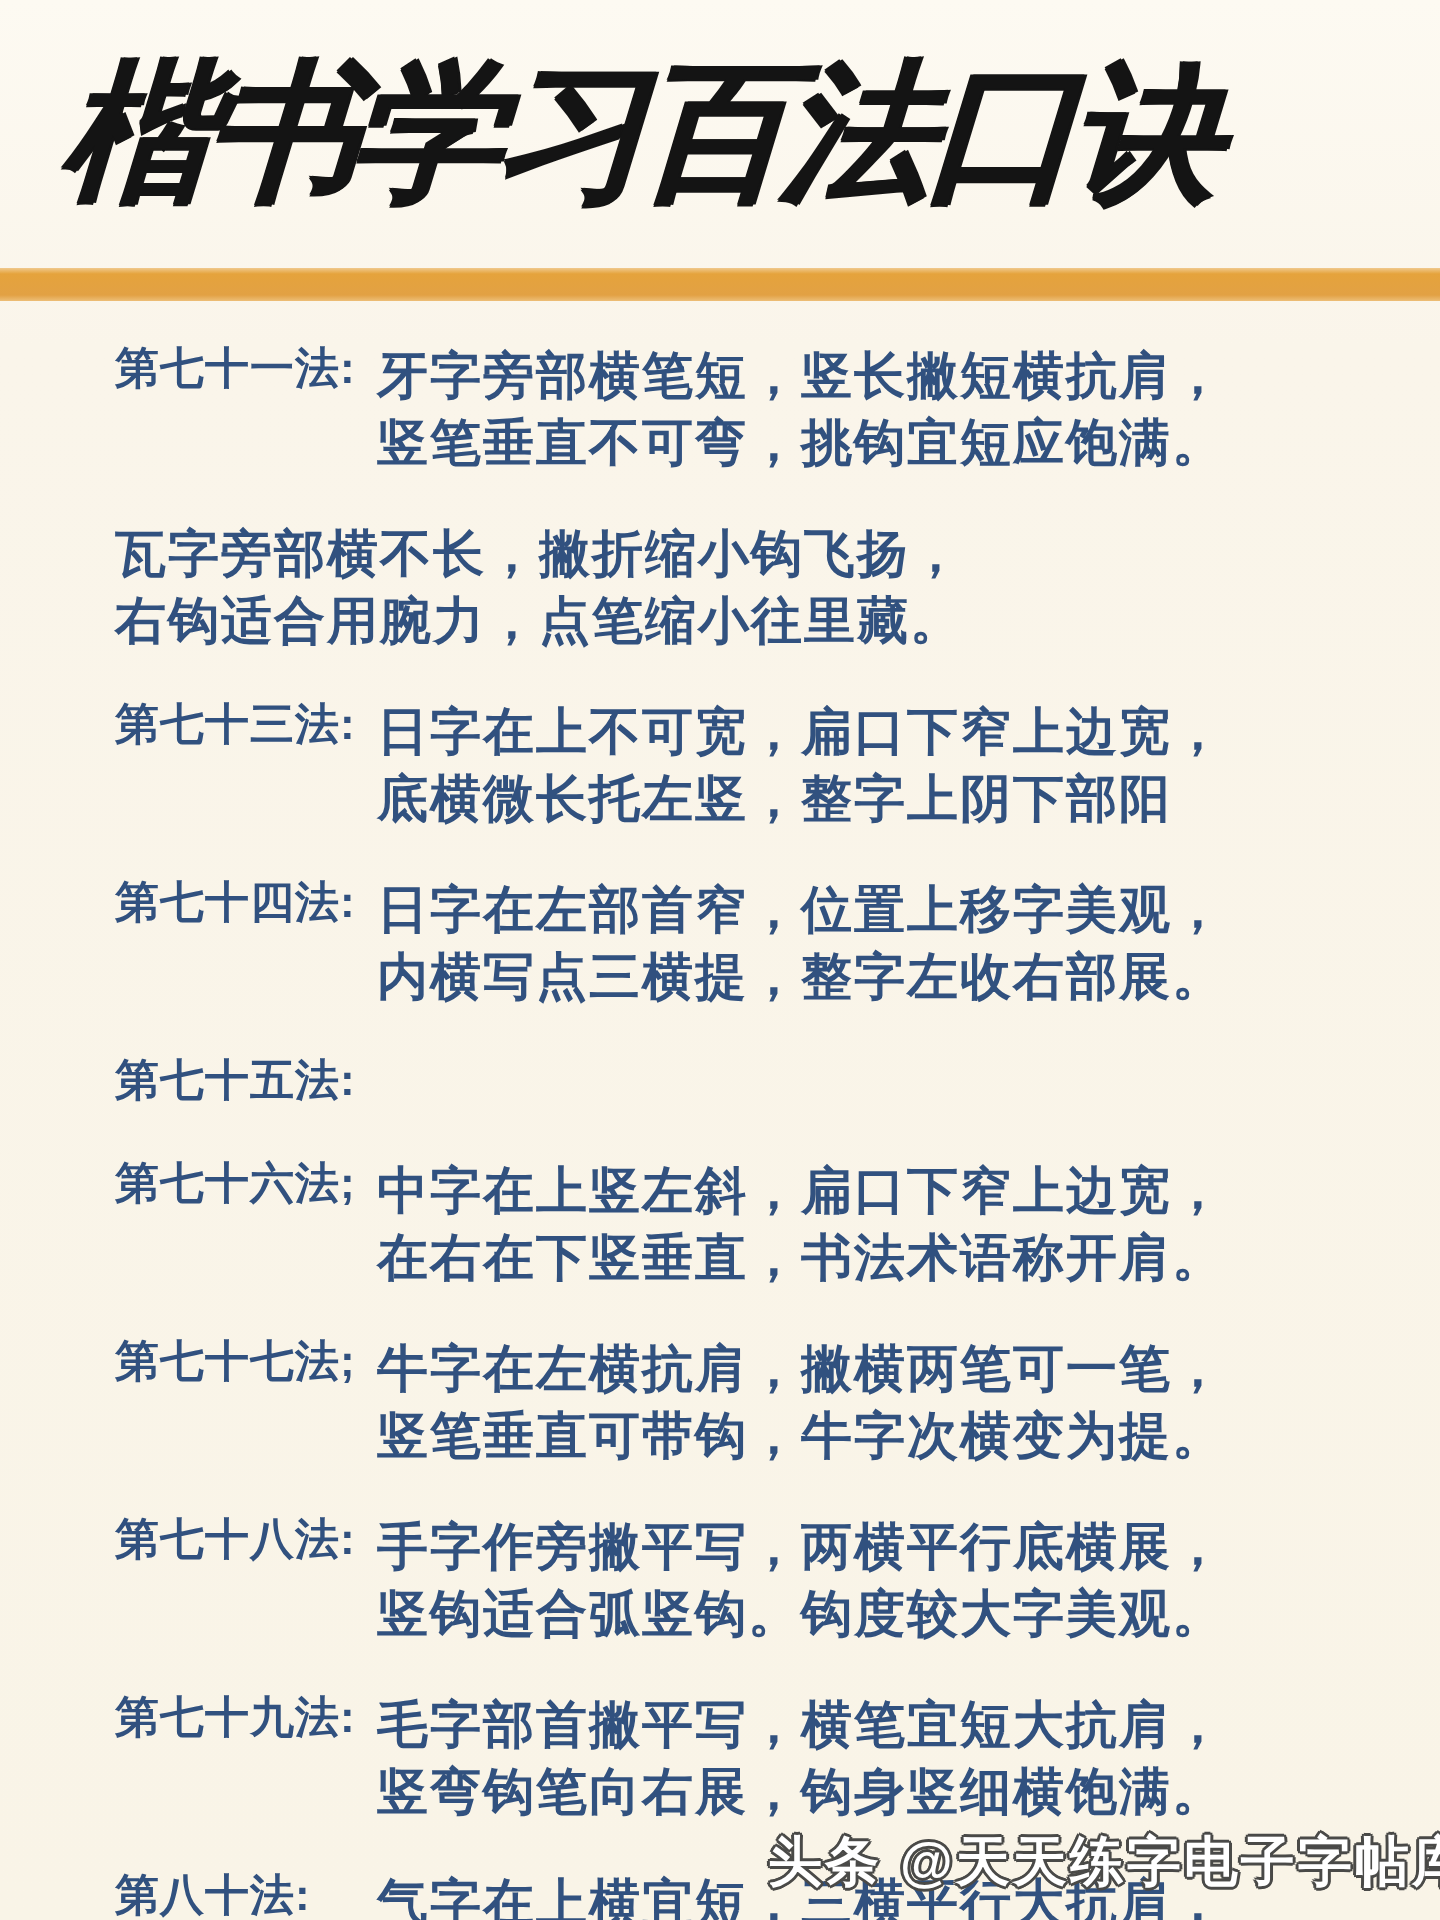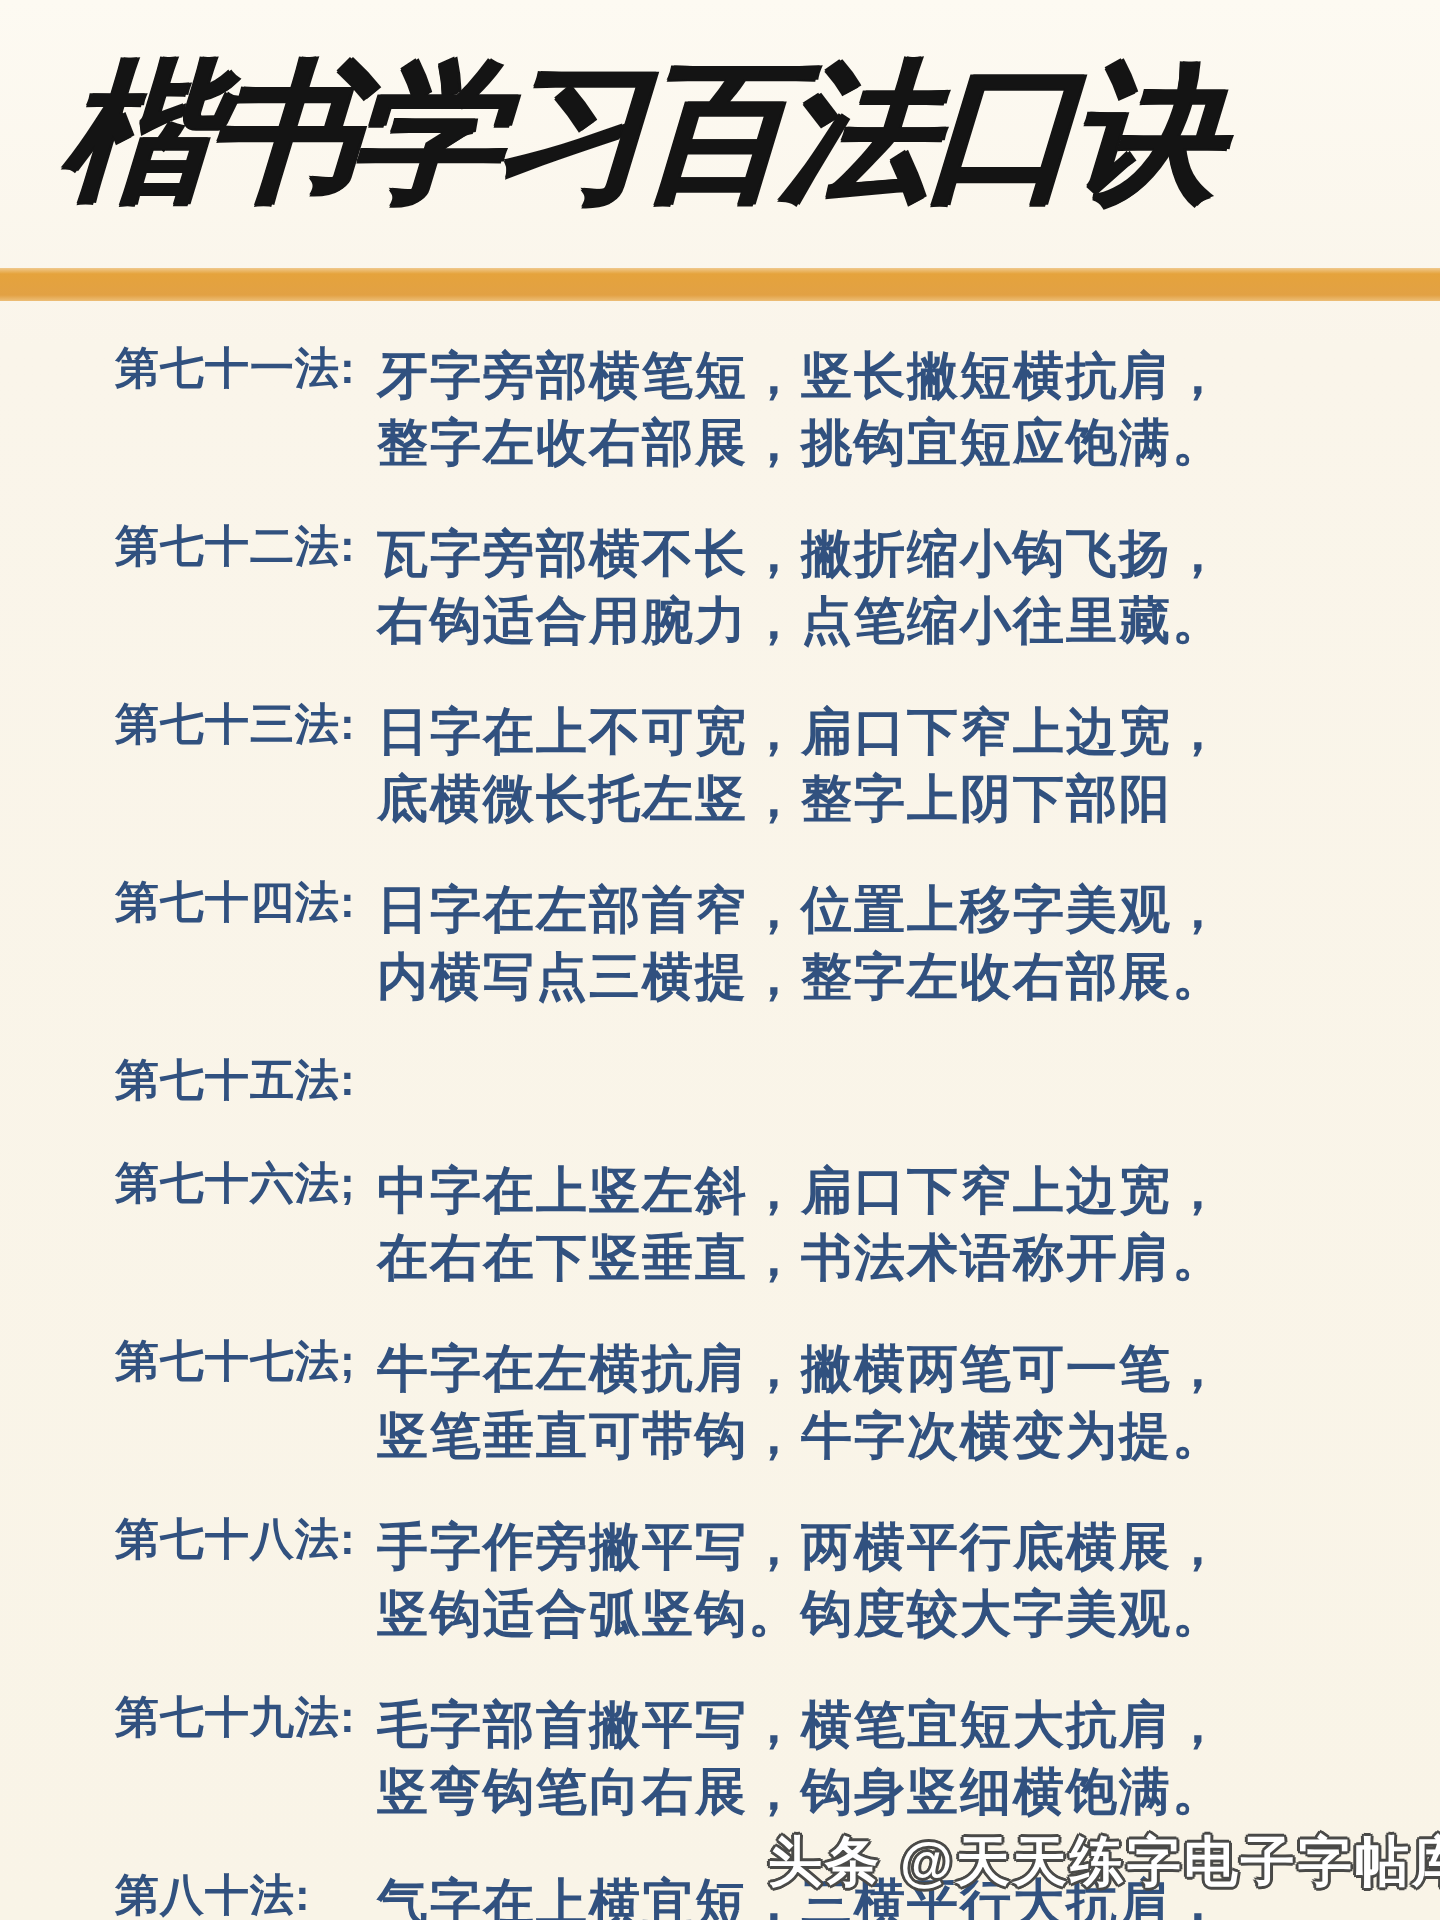--- a/index.html
+++ b/index.html
@@ -98,26 +98,25 @@
   <div class="title">楷书学习百法口诀</div>
 
   <div class="divider"></div>
 
   <div class="entries">
 
     <div class="entry">
       <div class="entry-label">第七十一法:</div>
       <div class="entry-lines">
         <div class="entry-line">牙字旁部横笔短，竖长撇短横抗肩，</div>
-        <div class="entry-line">整字左收右部展，挑钩宜短应饱满。</div>
+        <div class="entry-line">竖笔垂直不可弯，挑钩宜短应饱满。</div>
       </div>
     </div>
 
     <div class="entry">
-      <div class="entry-label">第七十二法:</div>
       <div class="entry-lines">
         <div class="entry-line">瓦字旁部横不长，撇折缩小钩飞扬，</div>
         <div class="entry-line">右钩适合用腕力，点笔缩小往里藏。</div>
       </div>
     </div>
 
     <div class="entry">
       <div class="entry-label">第七十三法:</div>
       <div class="entry-lines">
         <div class="entry-line">日字在上不可宽，扁口下窄上边宽，</div>

